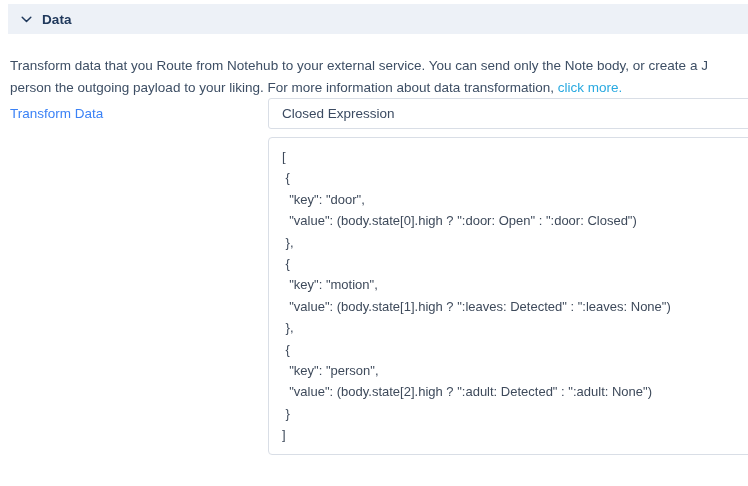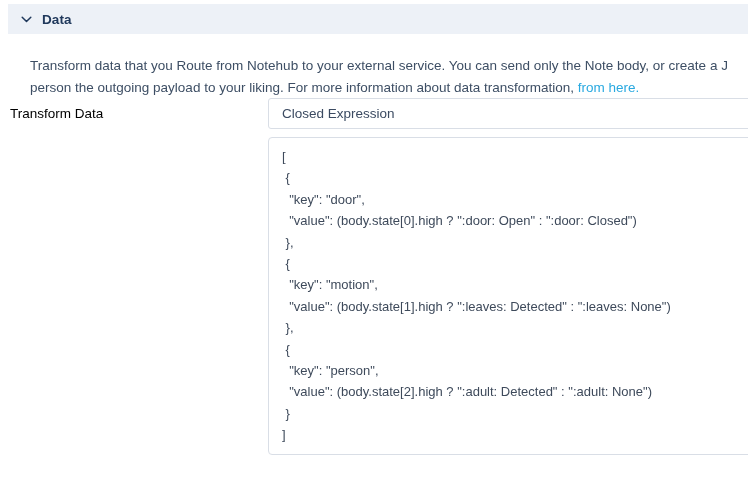--- a/index.html
+++ b/index.html
@@ -31,33 +31,32 @@
     color: #20395c;
     letter-spacing: 0.1px;
   }
   .description {
     position: absolute;
     left: 10px; top: 55px;
     font-size: 13.5px;
     line-height: 21.5px;
     color: #3d4e64;
     white-space: nowrap;
-    margin-left: 20px;
   }
   .link {
     color: #29a9e0;
     text-decoration: none;
     cursor: pointer;
   }
   .form-label {
     position: absolute;
     left: 10px; top: 106px;
     font-size: 13.5px;
     font-weight: 500;
-    color: #000000;
+    color: #3b82f6;
   }
   .select-box {
     position: absolute;
     left: 268px; top: 98px; right: -30px;
     height: 31px;
     background: #ffffff;
     border: 1px solid #d9dee6;
     border-radius: 3px;
     display: flex;
     align-items: center;
@@ -89,21 +88,21 @@
   <span class="chevron">
     <svg width="11" height="7" viewBox="0 0 11 7">
         <path d="M1.2 1.2l4.3 4.3 4.3-4.3" fill="none" stroke="#20395C" stroke-width="1.5" stroke-linecap="round" stroke-linejoin="round"></path>
       </svg>
   </span>
   <span class="section-title">Data</span>
 </div>
 
 <div class="description">
   <div><span>Transform data that you Route from Notehub to your external service. You can send only the Note body, or create a J</span></div>
-  <div><span>person the outgoing payload to your liking. For more information about data transformation, </span><a class="link">from here.</a></div>
+  <div><span>person the outgoing payload to your liking. For more information about data transformation, </span><a class="link">click more.</a></div>
 </div>
 
 <div class="form-label">Transform Data</div>
 
 <div class="select-box">
   <span>Closed Expression</span>
 </div>
 
 <pre class="code-area">[
  {

